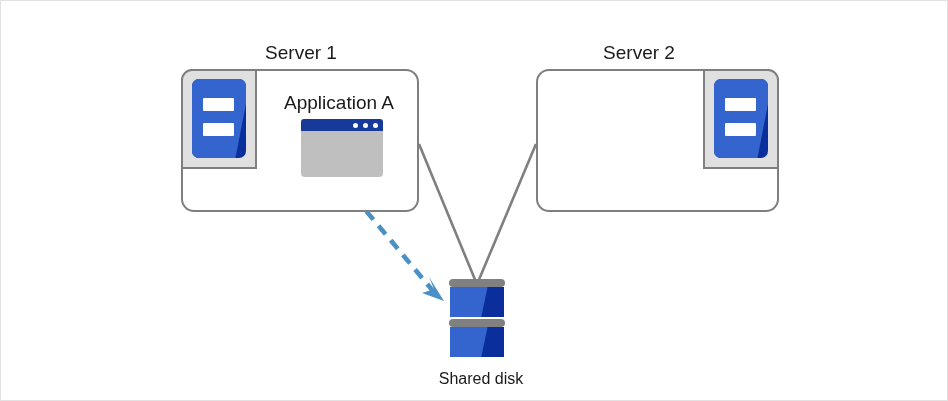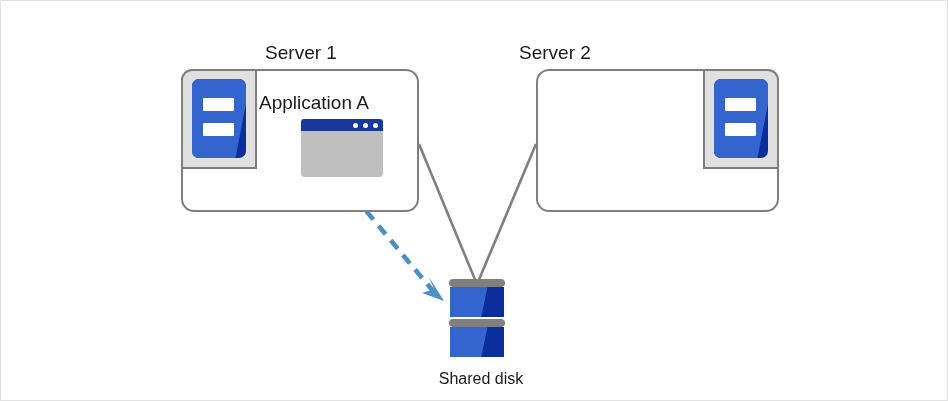--- a/index.html
+++ b/index.html
@@ -37,26 +37,28 @@
     left: 180px;
     top: 42px;
     width: 240px;
     text-align: center;
     font-size: 19px;
   }
   #server2-title {
     left: 518px;
     top: 42px;
     width: 240px;
+    text-align: center;
     font-size: 19px;
   }
   #application-label {
     left: 258px;
     top: 92px;
     width: 160px;
+    text-align: center;
     font-size: 19px;
   }
   #shared-disk-label {
     left: 405px;
     top: 370px;
     width: 150px;
     text-align: center;
     font-size: 16px;
   }
 

